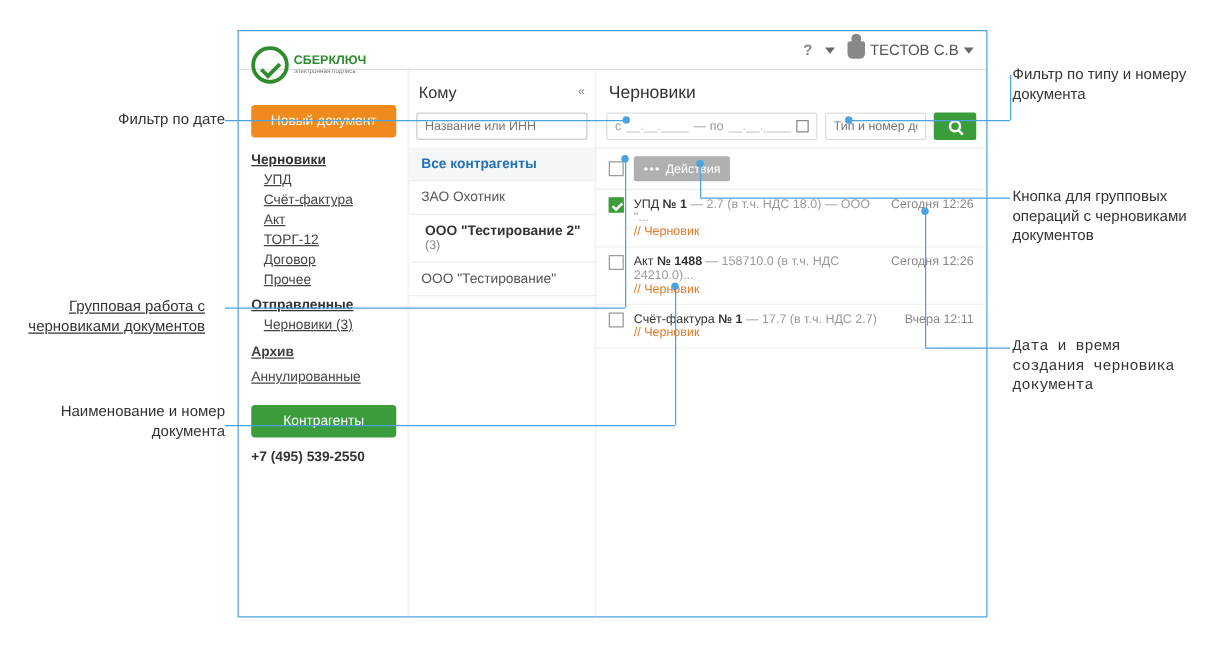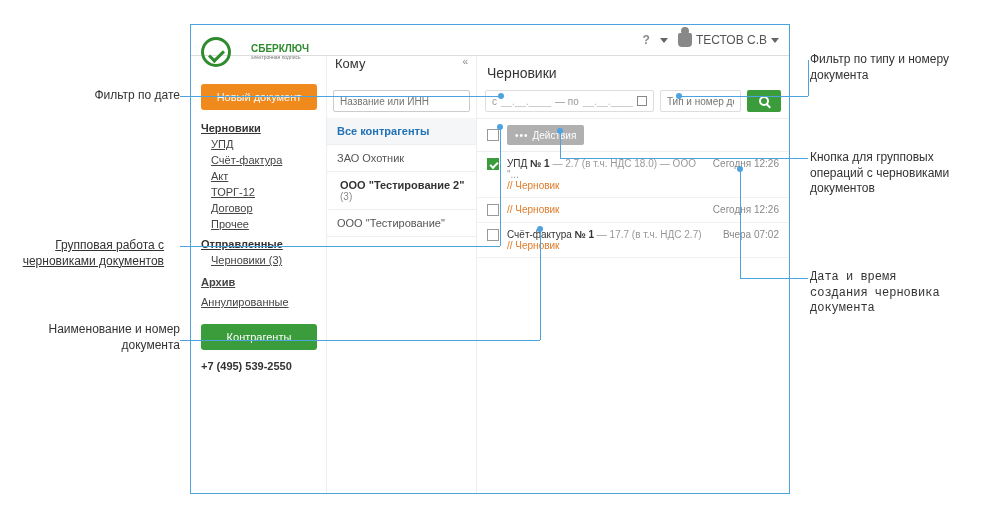--- a/index.html
+++ b/index.html
@@ -9,39 +9,39 @@
   .user-block { display: flex; align-items: center; gap: 4px; }
   .user-icon { width: 14px; height: 14px; background: #888; border-radius: 2px 2px 4px 4px; position: relative; }
   .user-icon::before { content:""; position:absolute; top:-6px; left:3px; width:8px; height:8px; background:#888; border-radius:50%; }
   .caret-down { width: 0; height: 0; border-left: 4px solid transparent; border-right: 4px solid transparent; border-top: 5px solid #666; }
   .help-icon { font-weight: bold; color: #888; }
 
   .body-area { flex: 1; display: flex; border-top: 1px solid #ddd; }
   
   
   .sidebar { width: 136px; border-right: 1px solid #eee; padding: 6px 8px 8px 10px; display: flex; flex-direction: column; gap: 4px; }
-  .logo { width: 118px; height: 36px; margin: -28px 0 6px 0; display: flex; align-items: center; gap: 20px; position: relative; }
+  .logo { width: 118px; height: 36px; margin: -28px 0 6px 0; display: flex; align-items: center; gap: 4px; position: relative; }
   .logo-mark { width: 30px; height: 30px; border: 3px solid #2e8b2e; border-radius: 50%; position: relative; }
   .logo-mark::after { content:""; position:absolute; left:5px; top:10px; width:12px; height:6px; border-left:3px solid #2e8b2e; border-bottom:3px solid #2e8b2e; transform: rotate(-45deg); }
   .logo-text { font-size: 10px; font-weight: bold; color: #2e8b2e; line-height:1; }
   .logo-sub { font-size: 5px; color:#777; }
   
   .btn-new-doc { background: #f08a1d; color:#fff; border:none; border-radius:3px; width:116px; height:26px; font-size:11px; margin: 4px 0 8px 0; cursor:pointer; }
   
   .nav-group { margin-bottom: 2px; }
   .nav-group-title { font-size: 11px; color:#333; text-decoration: underline; font-weight: bold; margin-bottom: 2px; }
   .nav-item { display:block; font-size: 11px; color:#444; text-decoration: underline; padding: 2px 0 2px 10px; cursor:pointer; }
   .nav-item.no-indent { padding-left: 0; font-weight: bold; }
   
   .btn-counterparties { background:#3a9c3a; color:#fff; border:none; border-radius:3px; width:116px; height:26px; font-size:11px; margin-top:10px; cursor:pointer; }
   .phone { font-size:11px; font-weight:bold; margin-top:6px; }
 
   
   .mid-panel { width: 150px; border-right: 1px solid #eee; display:flex; flex-direction:column; }
-  .mid-header { height: 34px; display:flex; align-items:flex-start; justify-content:space-between; padding:0 8px; font-size:13px; }
+  .mid-header { height: 34px; display:flex; align-items:center; justify-content:space-between; padding:0 8px; font-size:13px; }
   .collapse-icon { font-size:10px; color:#888; cursor:pointer; }
   .mid-search { margin:0 6px 6px 6px; }
   .mid-search input { width:100%; height:22px; border:1px solid #ccc; border-radius:2px; padding:0 6px; font-size:10px; color:#999; }
   .cp-item { padding:7px 10px; font-size:11px; color:#555; border-bottom:1px solid #eee; cursor:pointer; }
   .cp-item.active { background:#f4f6f8; color:#2272b5; font-weight:bold; }
   .cp-item.selected { background:#fff; border-left:3px solid #fff; font-weight:bold; color:#333; }
   .cp-sub { display:block; font-size:10px; color:#888; font-weight:normal; }
 
   
   .right-panel { flex:1; display:flex; flex-direction:column; }
@@ -182,36 +182,41 @@
               <span class="meta">— 2.7 (в т.ч. НДС 18.0) — ООО "...</span>
             </div>
             <div class="doc-draft">// Черновик</div>
           </div>
           <div class="doc-time">Сегодня 12:26</div>
         </div>
 
         <div class="doc-row">
           <span class="checkbox"></span>
           <div class="doc-main">
+            <div class="doc-title">
+              <span>Акт</span>
+              <span class="num">№ 1488</span>
+              <span class="meta">— 158710.0 (в т.ч. НДС 24210.0)...</span>
+            </div>
             <div class="doc-draft">// Черновик</div>
           </div>
           <div class="doc-time">Сегодня 12:26</div>
         </div>
 
         <div class="doc-row">
           <span class="checkbox"></span>
           <div class="doc-main">
             <div class="doc-title">
               <span>Счёт-фактура</span>
               <span class="num">№ 1</span>
               <span class="meta">— 17.7 (в т.ч. НДС 2.7)</span>
             </div>
             <div class="doc-draft">// Черновик</div>
           </div>
-          <div class="doc-time">Вчера 07:02</div>
+          <div class="doc-time">Вчера 12:11</div>
         </div>
       </div>
     </div>
 
   </div>
 </div>
 
 <div class="callout left" style="left:20px; top:88px; width:160px;">Фильтр по дате</div>
 <div class="pointer-line" style="left:180px; top:96px; width:320px;"></div>
 <div class="pointer-dot" style="left:498px; top:93px;"></div>

